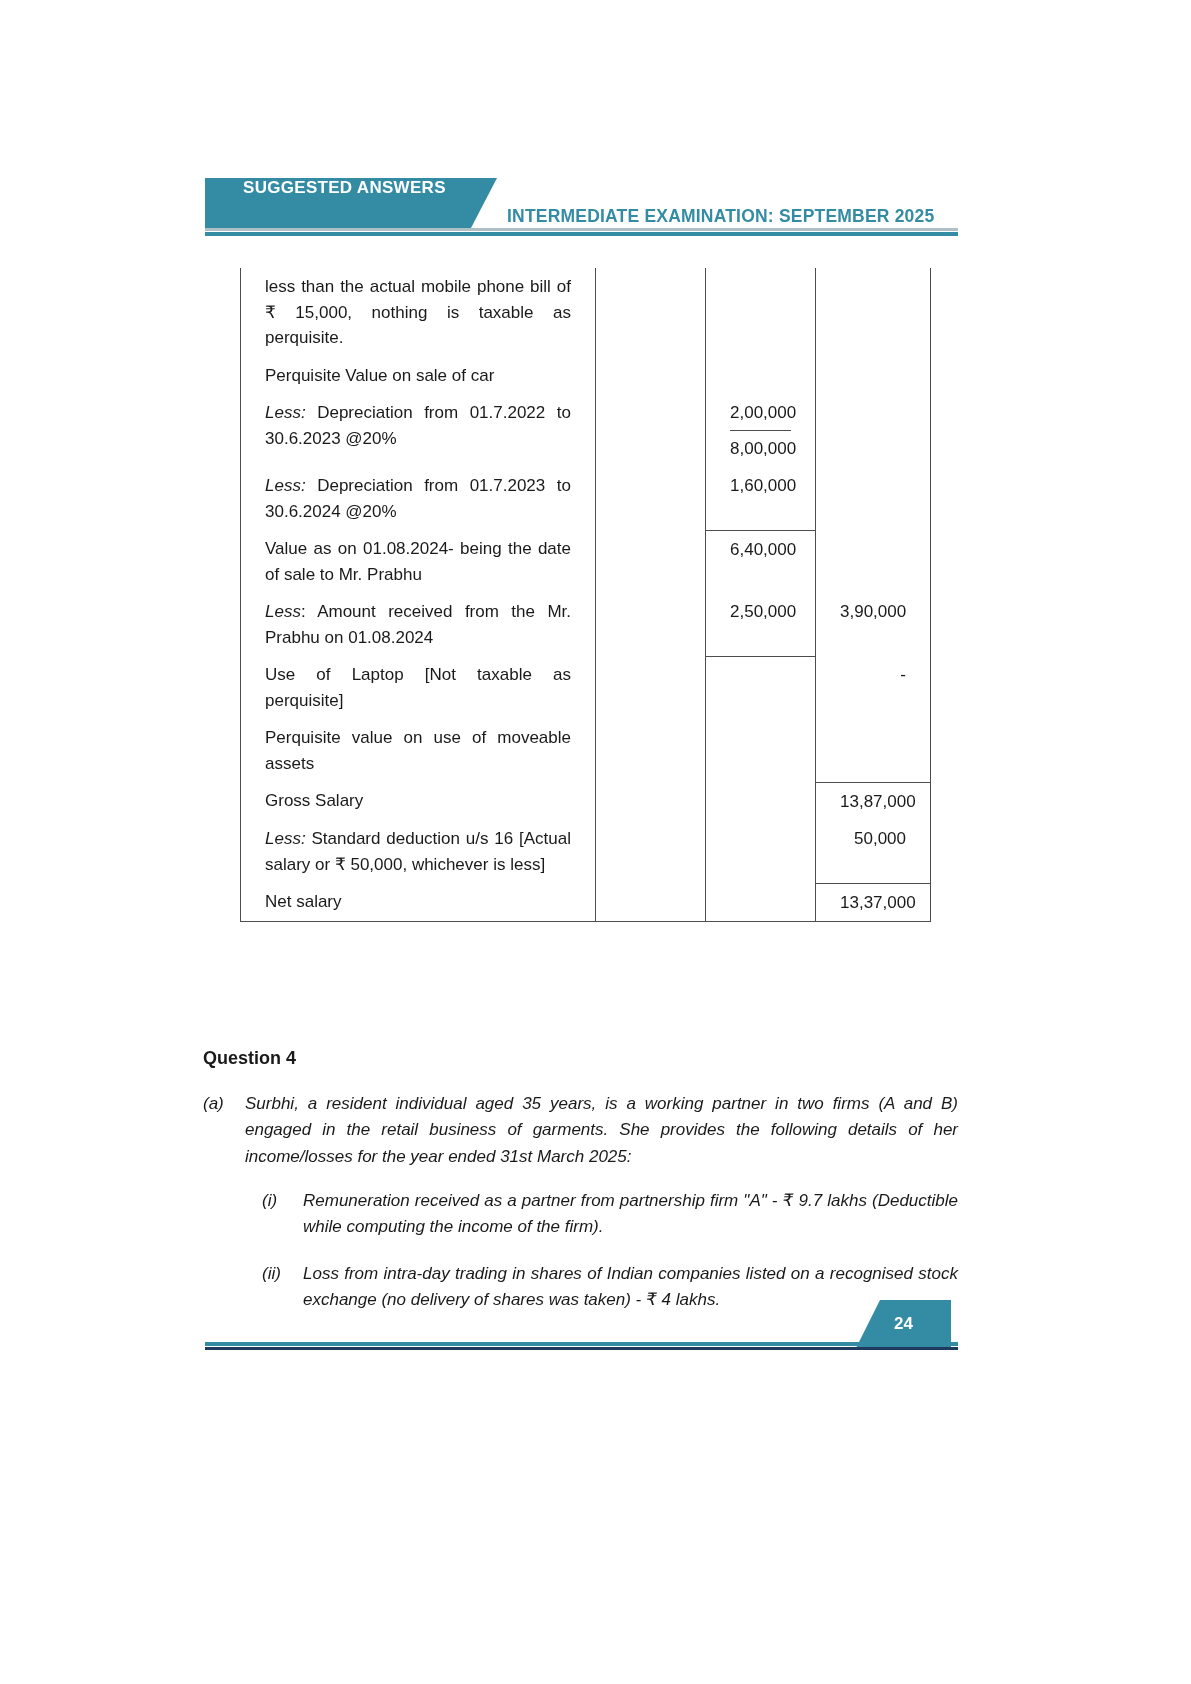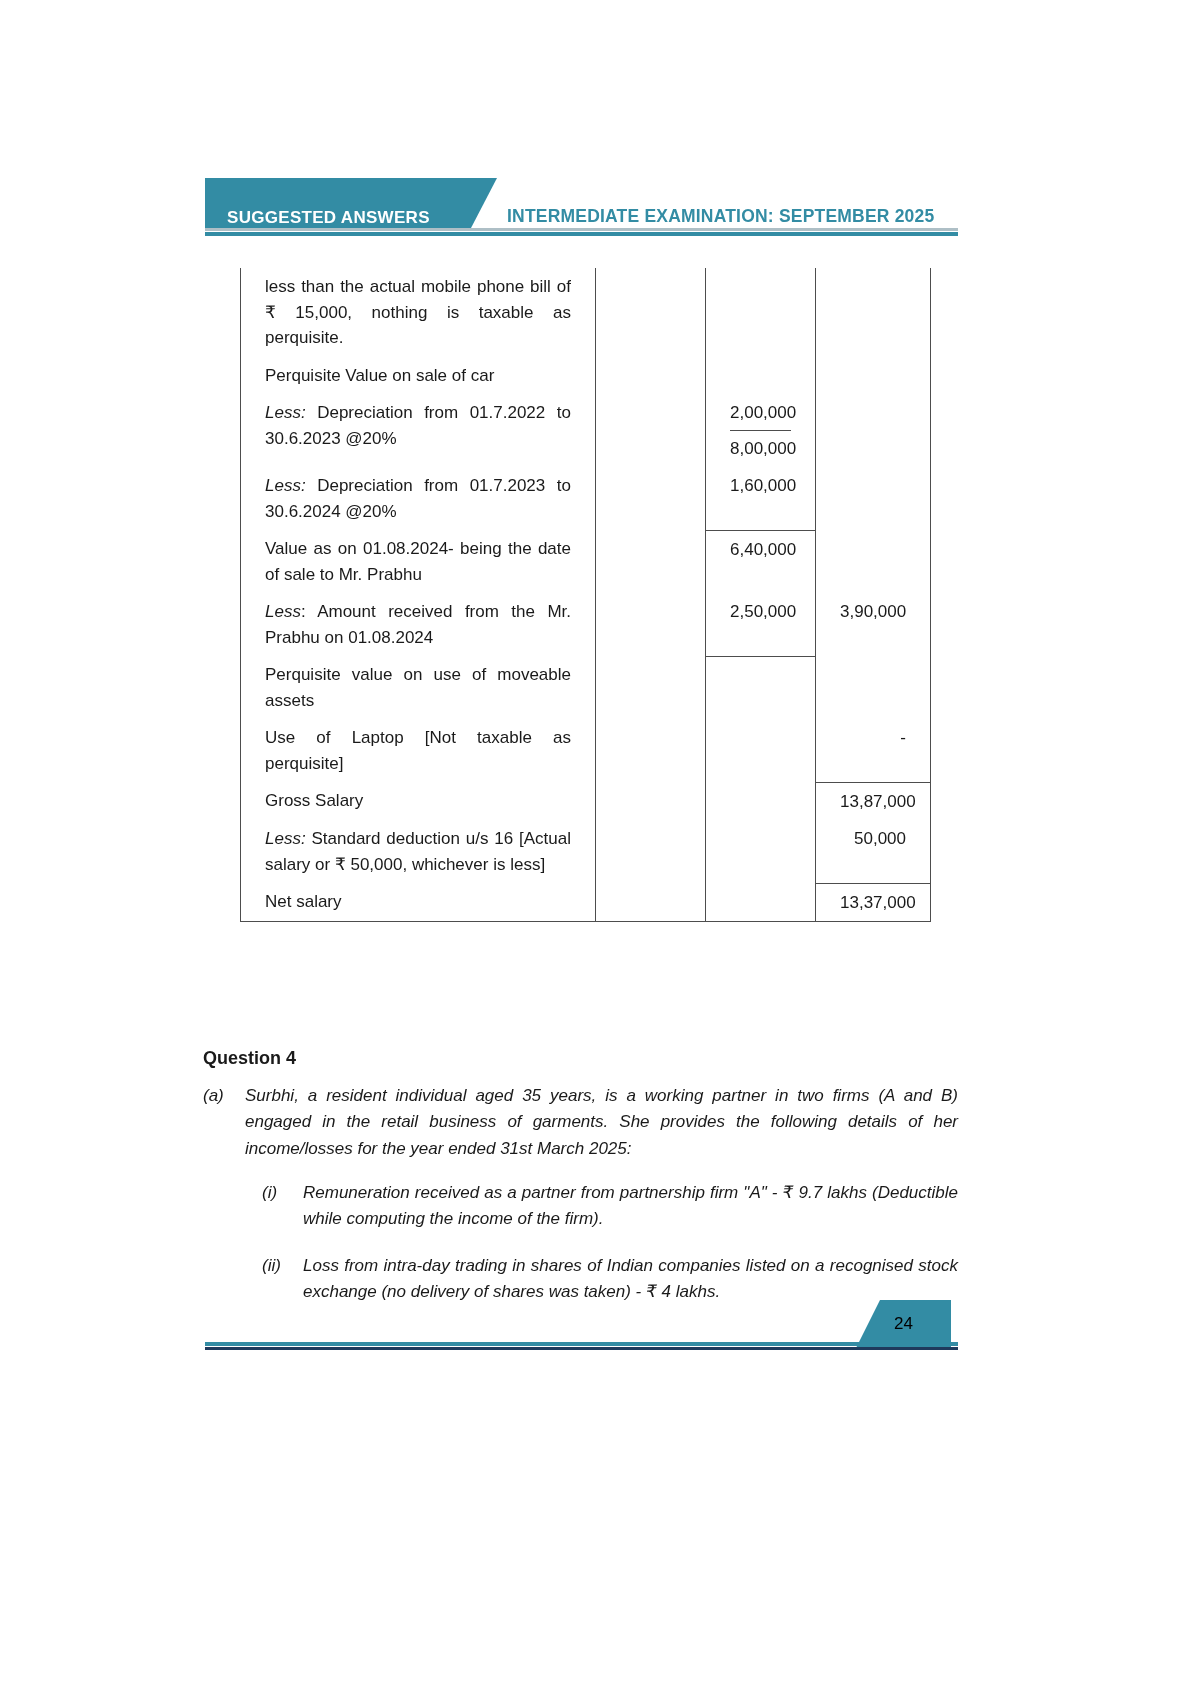--- a/index.html
+++ b/index.html
@@ -10,21 +10,21 @@
     color:var(--text,#1a1a1a);
   }
   .page { position:absolute; inset:0; }
 
   
   .header { position:absolute; top:178px; left:205px; width:753px; height:50px; }
   .banner {
     position:absolute; left:0; top:0; width:292px; height:50px;
     background:var(--teal,#338CA4);
     clip-path:polygon(0 0,100% 0,calc(100% - 26px) 100%,0 100%);
-    display:flex; align-items:flex-end; padding-left:22px;
+    display:flex; align-items:flex-start; padding-left:38px;
   }
   .banner-text { color:#ffffff; font-weight:700; font-size:17px; letter-spacing:.3px; }
   .header-title {
     position:absolute; left:302px; bottom:1px;
     color:var(--teal,#338CA4); font-weight:700; font-size:17.5px; letter-spacing:.2px;
   }
   .header-rules { position:absolute; top:228px; left:205px; width:753px; }
   .rule-light { height:3px; background:var(--rule_gray,#AEBFC6); }
   .rule-teal  { height:4px; background:var(--teal,#338CA4); margin-top:1px; }
 
@@ -47,34 +47,34 @@
   .b { font-weight:400;margin-left:34px; }
   .it { font-style:italic; }
   td.c3.line-top { border-top:1px solid var(--border,#4d4d4d); }
   td.c3.line-bottom { border-bottom:1px solid var(--border,#4d4d4d); }
   td.c4.line-top { border-top:1px solid var(--border,#4d4d4d); }
   .stack-top { border-bottom:1px solid var(--border,#4d4d4d); padding-bottom:4px; }
   .stack-bottom { padding-top:5px; }
 
   
   .question { position:absolute; top:1048px; left:203px; width:755px; }
-  .q-heading { font-size:18px; font-weight:700; margin-bottom:14px; }
+  .q-heading { font-size:18px; font-weight:700; margin-bottom:22px; }
   .para { display:flex; font-style:italic; font-size:17px; line-height:1.55; margin-bottom:18px; }
   .para .plabel { flex:0 0 42px; }
   .para .ptext { flex:1; text-align:justify; }
   .para.sub { margin-left:59px; margin-bottom:20px; }
   .para.sub .plabel { flex:0 0 41px; }
 
   
   .footer-badge {
     position:absolute; top:1300px; left:856px; width:95px; height:48px;
     background:var(--teal,#338CA4);
     clip-path:polygon(24px 0,100% 0,100% 100%,0 100%);
     display:flex; align-items:center; justify-content:center;
-    color:#000000; font-weight:400; font-size:17px;
+    color:#ffffff; font-weight:700; font-size:17px;
   }
   .footer-rules { position:absolute; top:1341px; left:205px; width:753px; }
   .rule-dark { height:3px; background:var(--dark,#1F3A5C); margin-top:1px; }
 </style>
 </head>
 <body>
 
 <div class="page">
 
   <div class="header">
@@ -137,31 +137,31 @@
     </tr>
 
     <tr>
       <td class="desc"><span class="it">Less</span><span>: Amount received from the Mr. Prabhu on 01.08.2024</span></td>
       <td class="c2"></td>
       <td class="c3 line-bottom">2,50,000</td>
       <td class="c4">3,90,000</td>
     </tr>
 
     <tr>
+      <td class="desc"><span>Use of Laptop [Not taxable as perquisite]</span></td>
+      <td class="c2"></td>
+      <td class="c3"></td>
+      <td class="c4">-</td>
+    </tr>
+
+    <tr>
       <td class="desc b"><span>Perquisite value on use of moveable assets</span></td>
       <td class="c2"></td>
       <td class="c3"></td>
       <td class="c4"></td>
-    </tr>
-
-    <tr>
-      <td class="desc"><span>Use of Laptop [Not taxable as perquisite]</span></td>
-      <td class="c2"></td>
-      <td class="c3"></td>
-      <td class="c4">-</td>
     </tr>
 
 
     <tr>
       <td class="desc b"><span>Gross Salary</span></td>
       <td class="c2"></td>
       <td class="c3"></td>
       <td class="c4 line-top">13,87,000</td>
     </tr>
 

